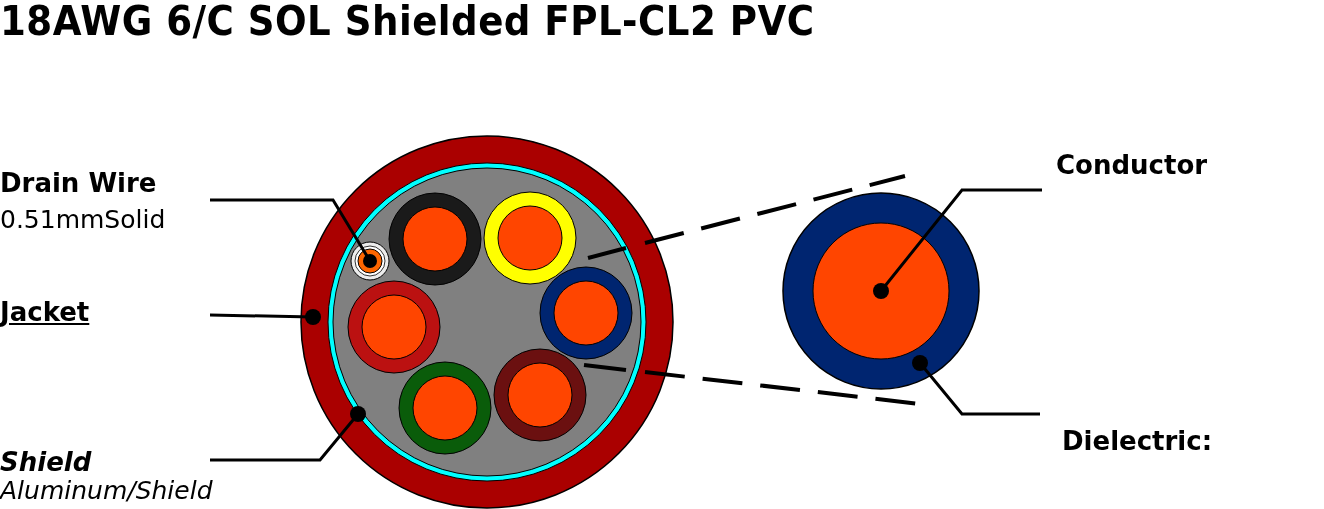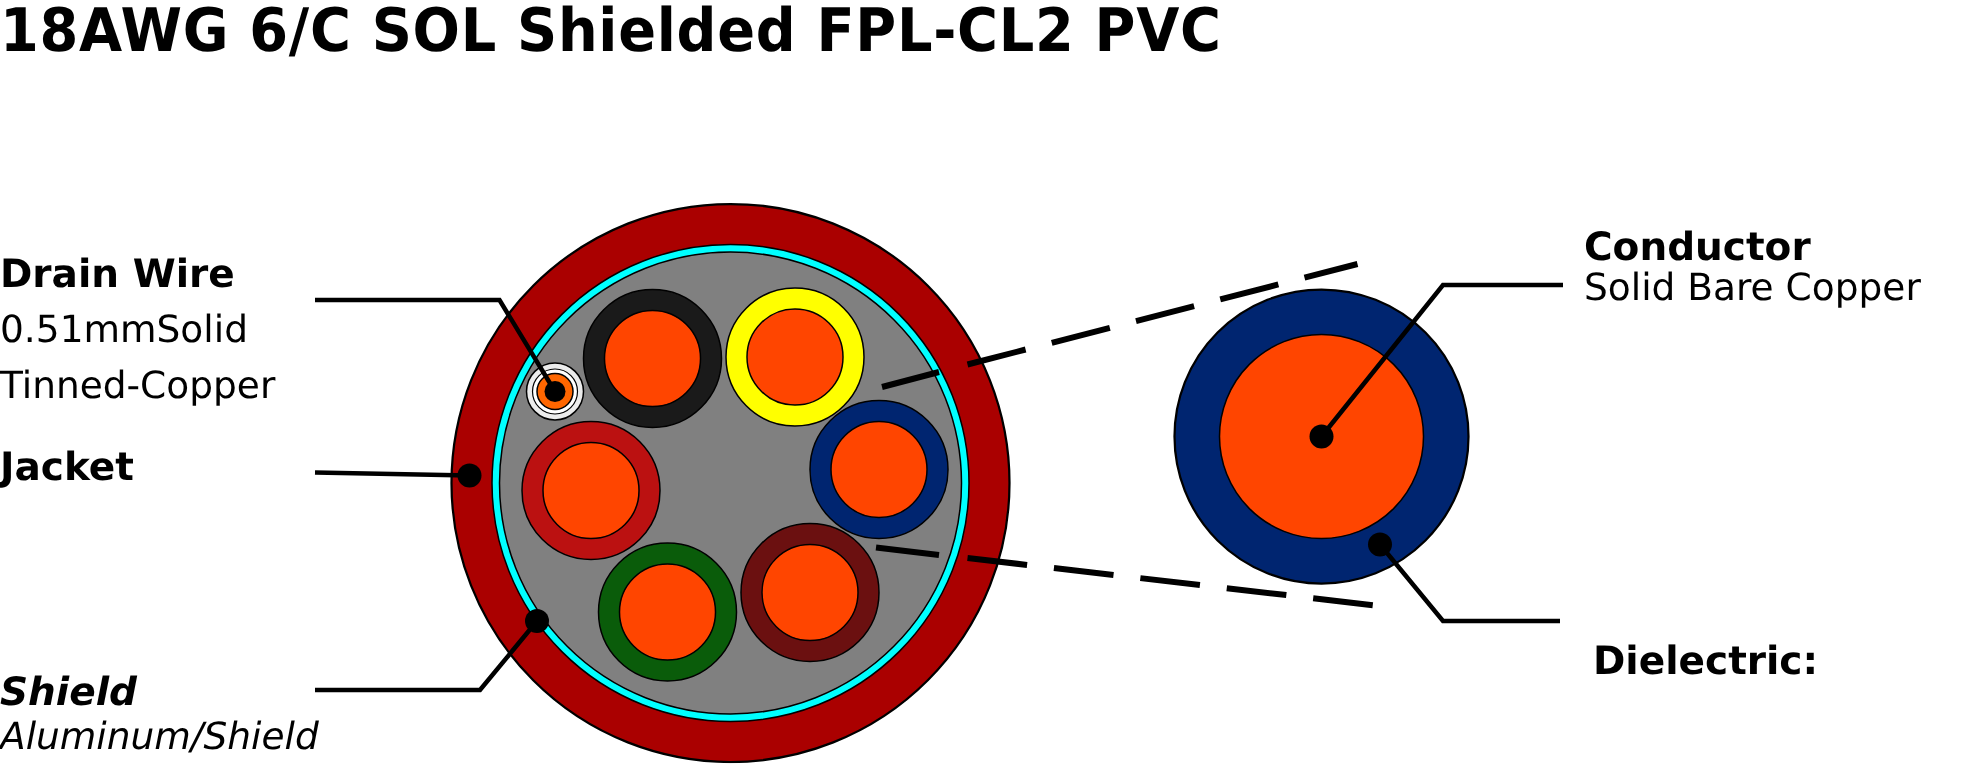--- a/index.html
+++ b/index.html
@@ -84,32 +84,30 @@
   </g>
   <g stroke="#000" stroke-width="3" fill="none">
     <polyline points="1040,414 962,414 920,363"></polyline>
     <circle cx="920" cy="363" r="8" fill="#000" stroke="none"></circle>
   </g>
 </svg>
 
 <div class="lbl" style="left:0; top:143px;margin-top:24px;">
   <span class="h">Drain Wire</span>
   <span class="t" style="margin-top:4px;">0.51mmSolid</span>
-  <span class="t" style="margin-top:6px;">Tinned-Copper</span>
 </div>
 
-<div class="lbl" style="left:0; top:296px;">
+<div class="lbl" style="left:0; top:296px;text-decoration:underline;">
   <span class="h">Jacket</span>
 </div>
 
 <div class="lbl" style="left:0; top:446px;font-style:italic;">
   <span class="h">Shield</span>
   <span class="t" style="margin-top:-4px;">Aluminum/Shield</span>
 </div>
 
 <div class="lbl" style="left:1056px; top:152px; line-height:1.05;">
   <span class="h">Conductor</span>
-  <span class="t">Solid Bare Copper</span>
 </div>
 
 <div class="lbl" style="left:1062px; top:392px; line-height:1.05;margin-top:36px;">
   <span class="h">Dielectric:</span>
 </div>
 
 </body></html>

